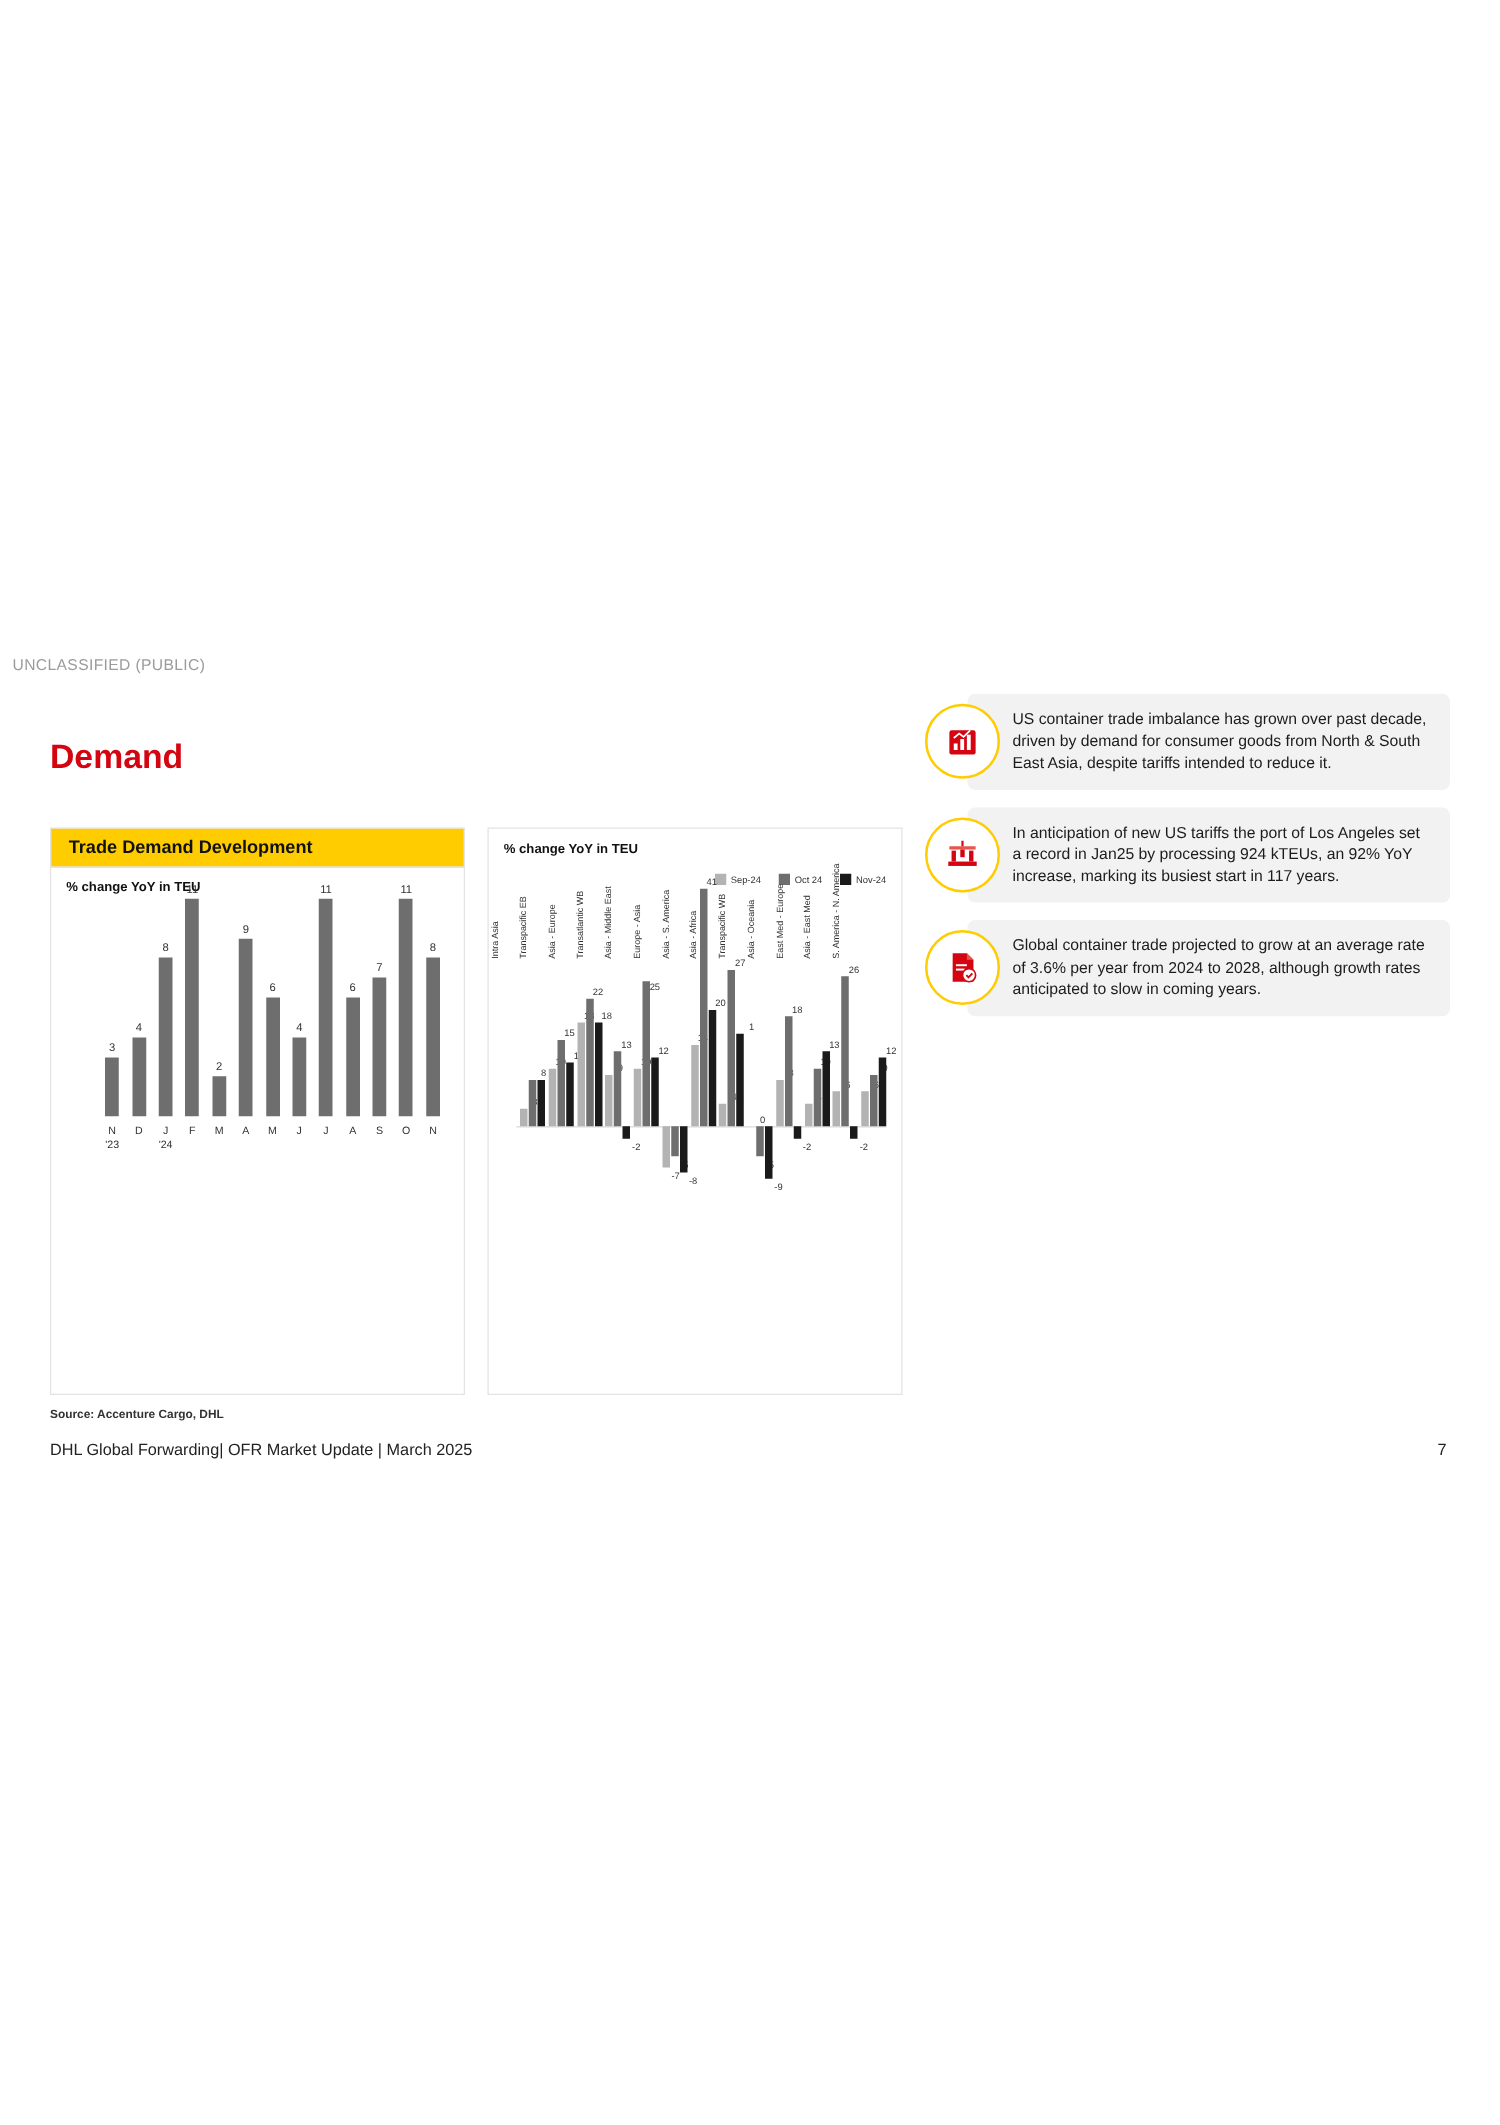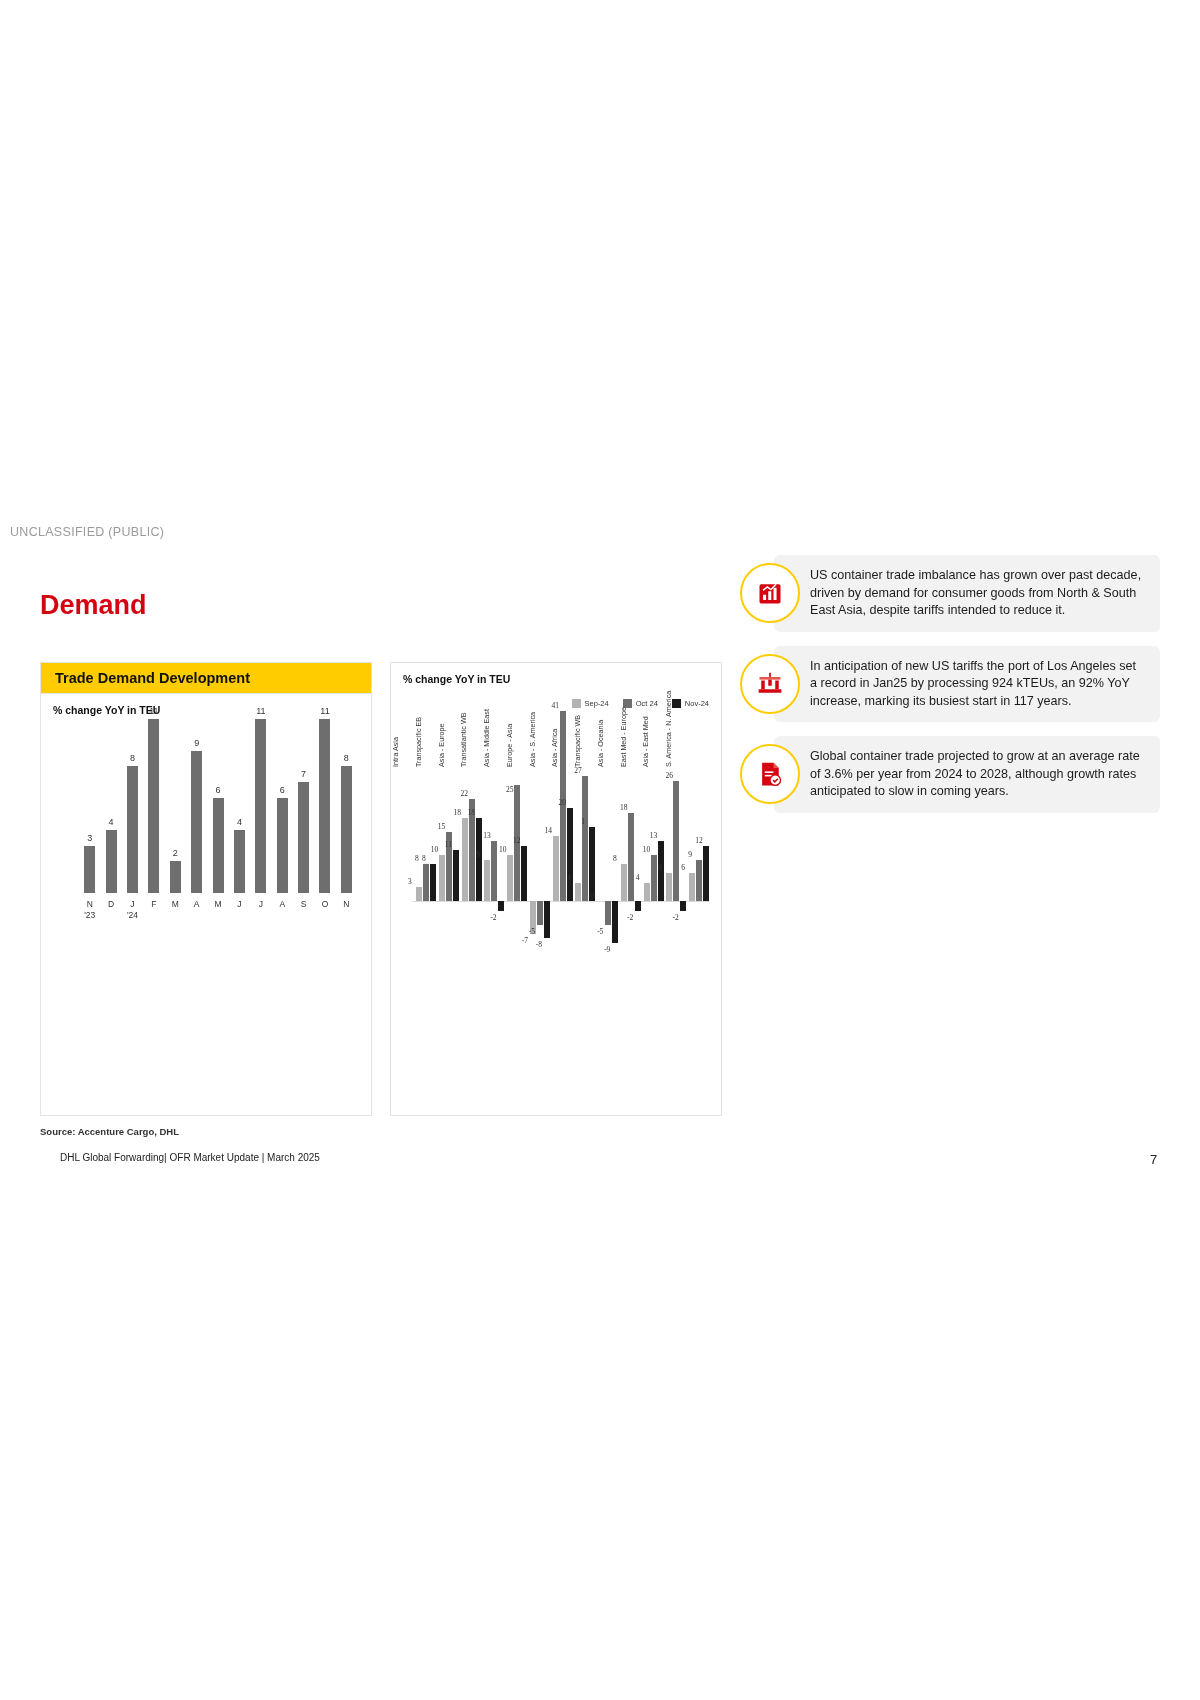--- a/index.html
+++ b/index.html
@@ -54,35 +54,35 @@
 
   
   #left-bars{left:38px;top:40px;width:278px;height:190px;}
   #left-xlabels{left:38px;top:236px;width:278px;}
   .xlab-2{font-size:8.5px;color:#333;text-align:center;line-height:11px;}
 
   
   #right-plot{left:22px;top:34px;width:296px;height:260px;}
   .rcat{position:relative;flex:1;height:100%;}
   .rbar{position:absolute;bottom:0;width:6px;}
-  .rlab{position:absolute;font-size:7.5px;color:#333;width:22px;text-align:left;font-family:Liberation Serif, serif;}
+  .rlab{position:absolute;font-size:7.5px;color:#333;width:22px;text-align:right;}
   #right-xlabels{left:22px;top:300px;width:296px;display:flex;}
   .rxlab{
     flex:1;font-size:7.2px;color:#333;
     writing-mode:vertical-rl;transform:rotate(180deg);
     white-space:nowrap;text-align:left;height:82px;
   }
 
   .source{
     position:absolute;left:40px;top:1126px;
     font-size:9.5px;font-weight:bold;color:#333;
   }
   .footer{
     position:absolute;left:40px;top:1152px;
-    font-size:10px;color:#222;margin-left:20px;
+    font-size:13px;color:#222;
   }
   .pagenum{
     position:absolute;left:1150px;top:1152px;
     font-size:13px;color:#222;
   }
 
   
   .cards{position:absolute;left:740px;top:555px;width:420px;}
   .card{position:relative;margin-bottom:14px;display:flex;align-items:stretch;}
   .card-icon{

